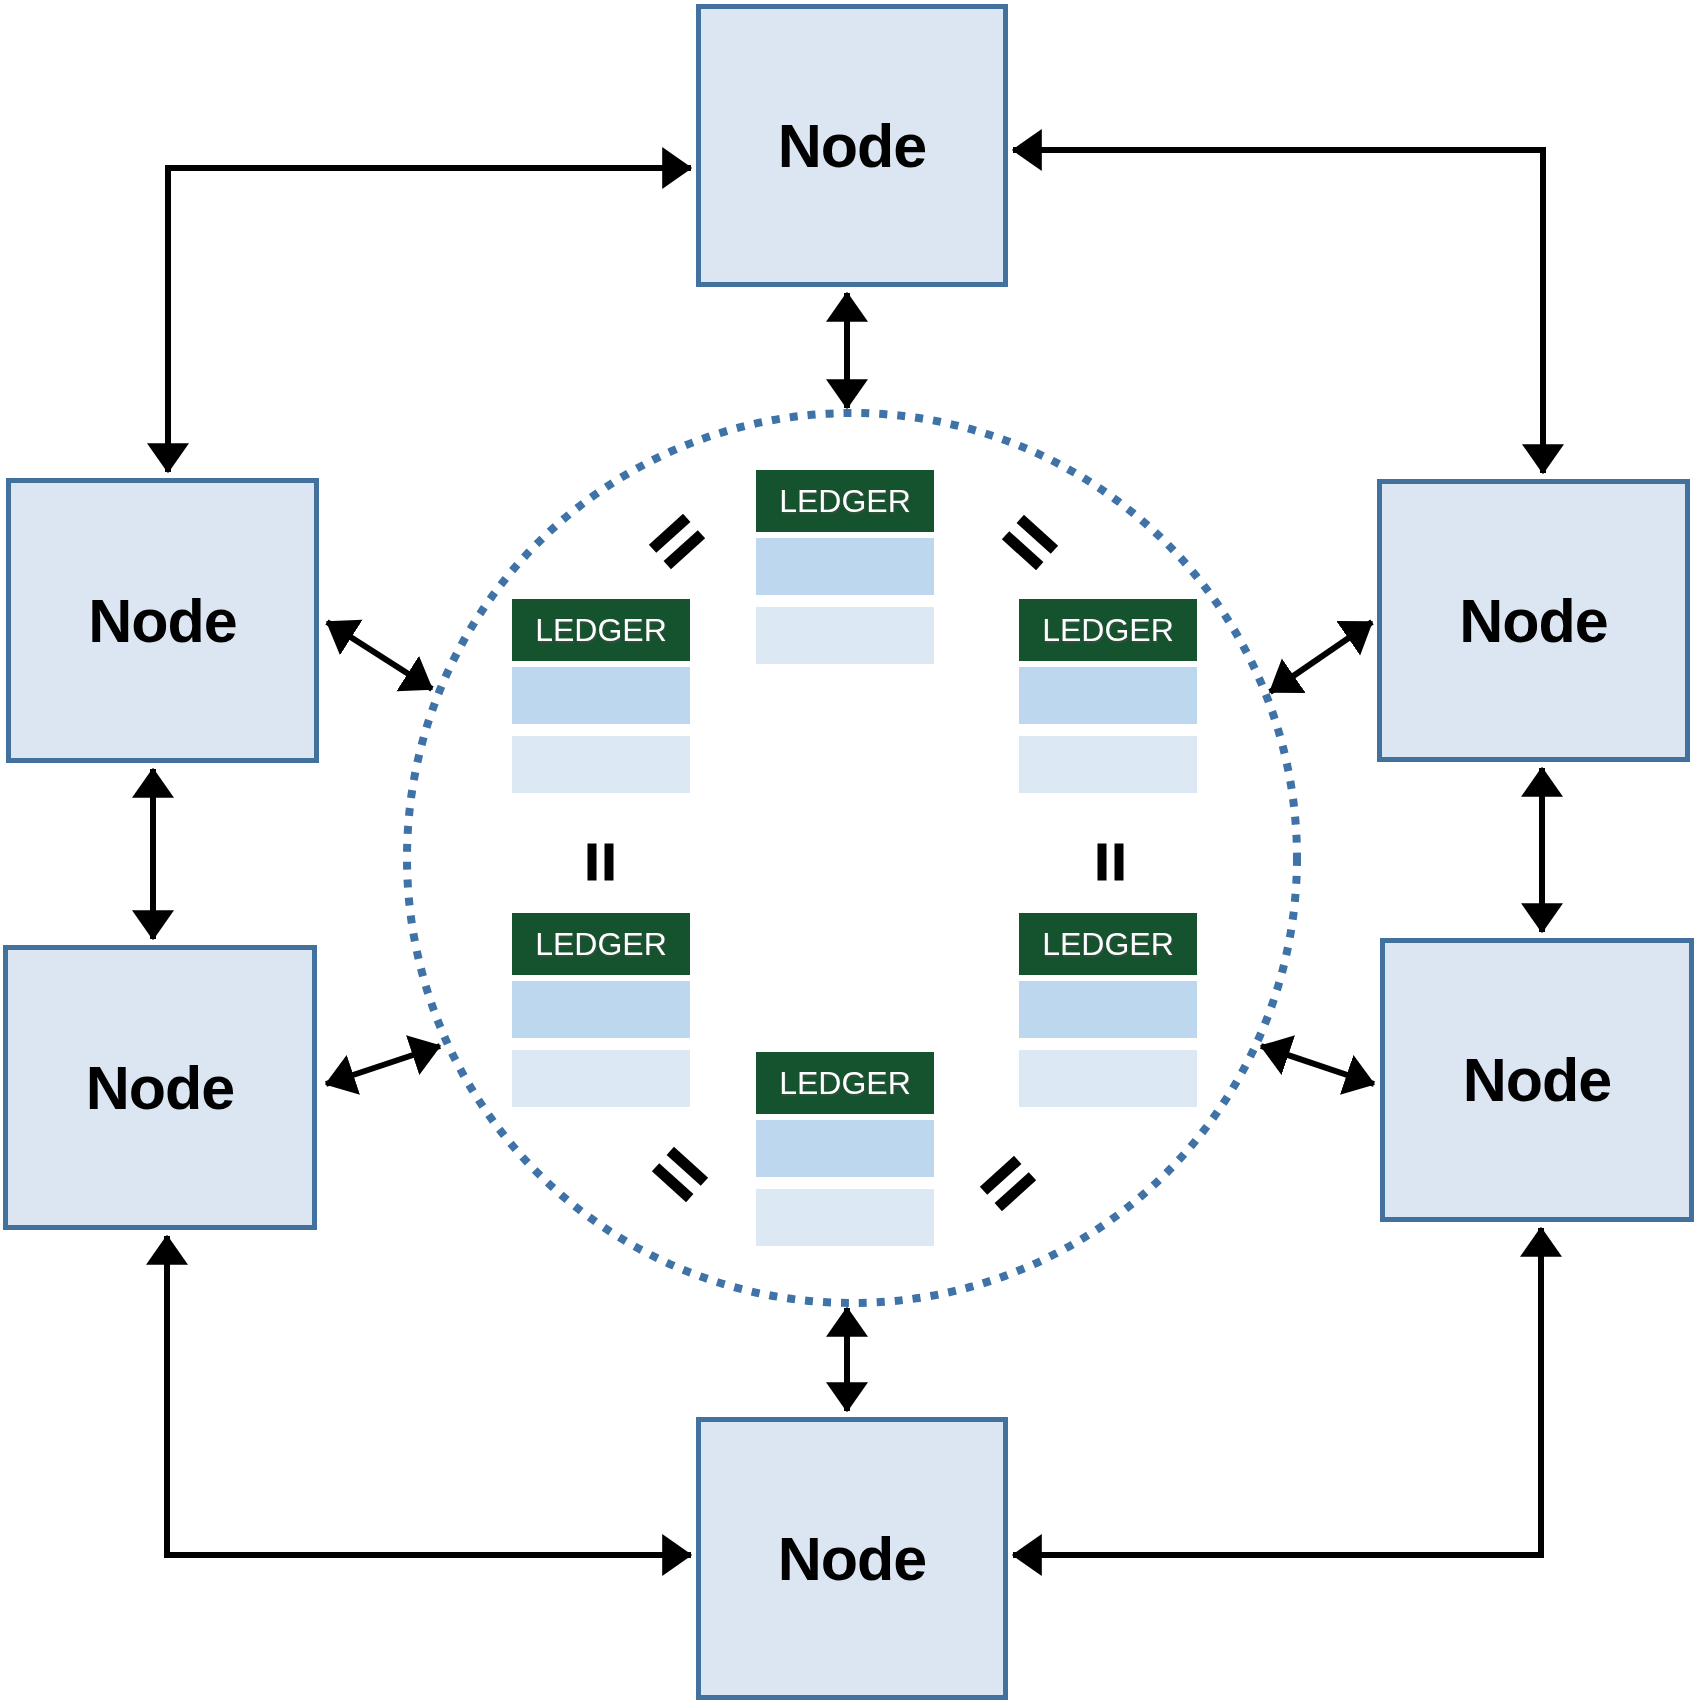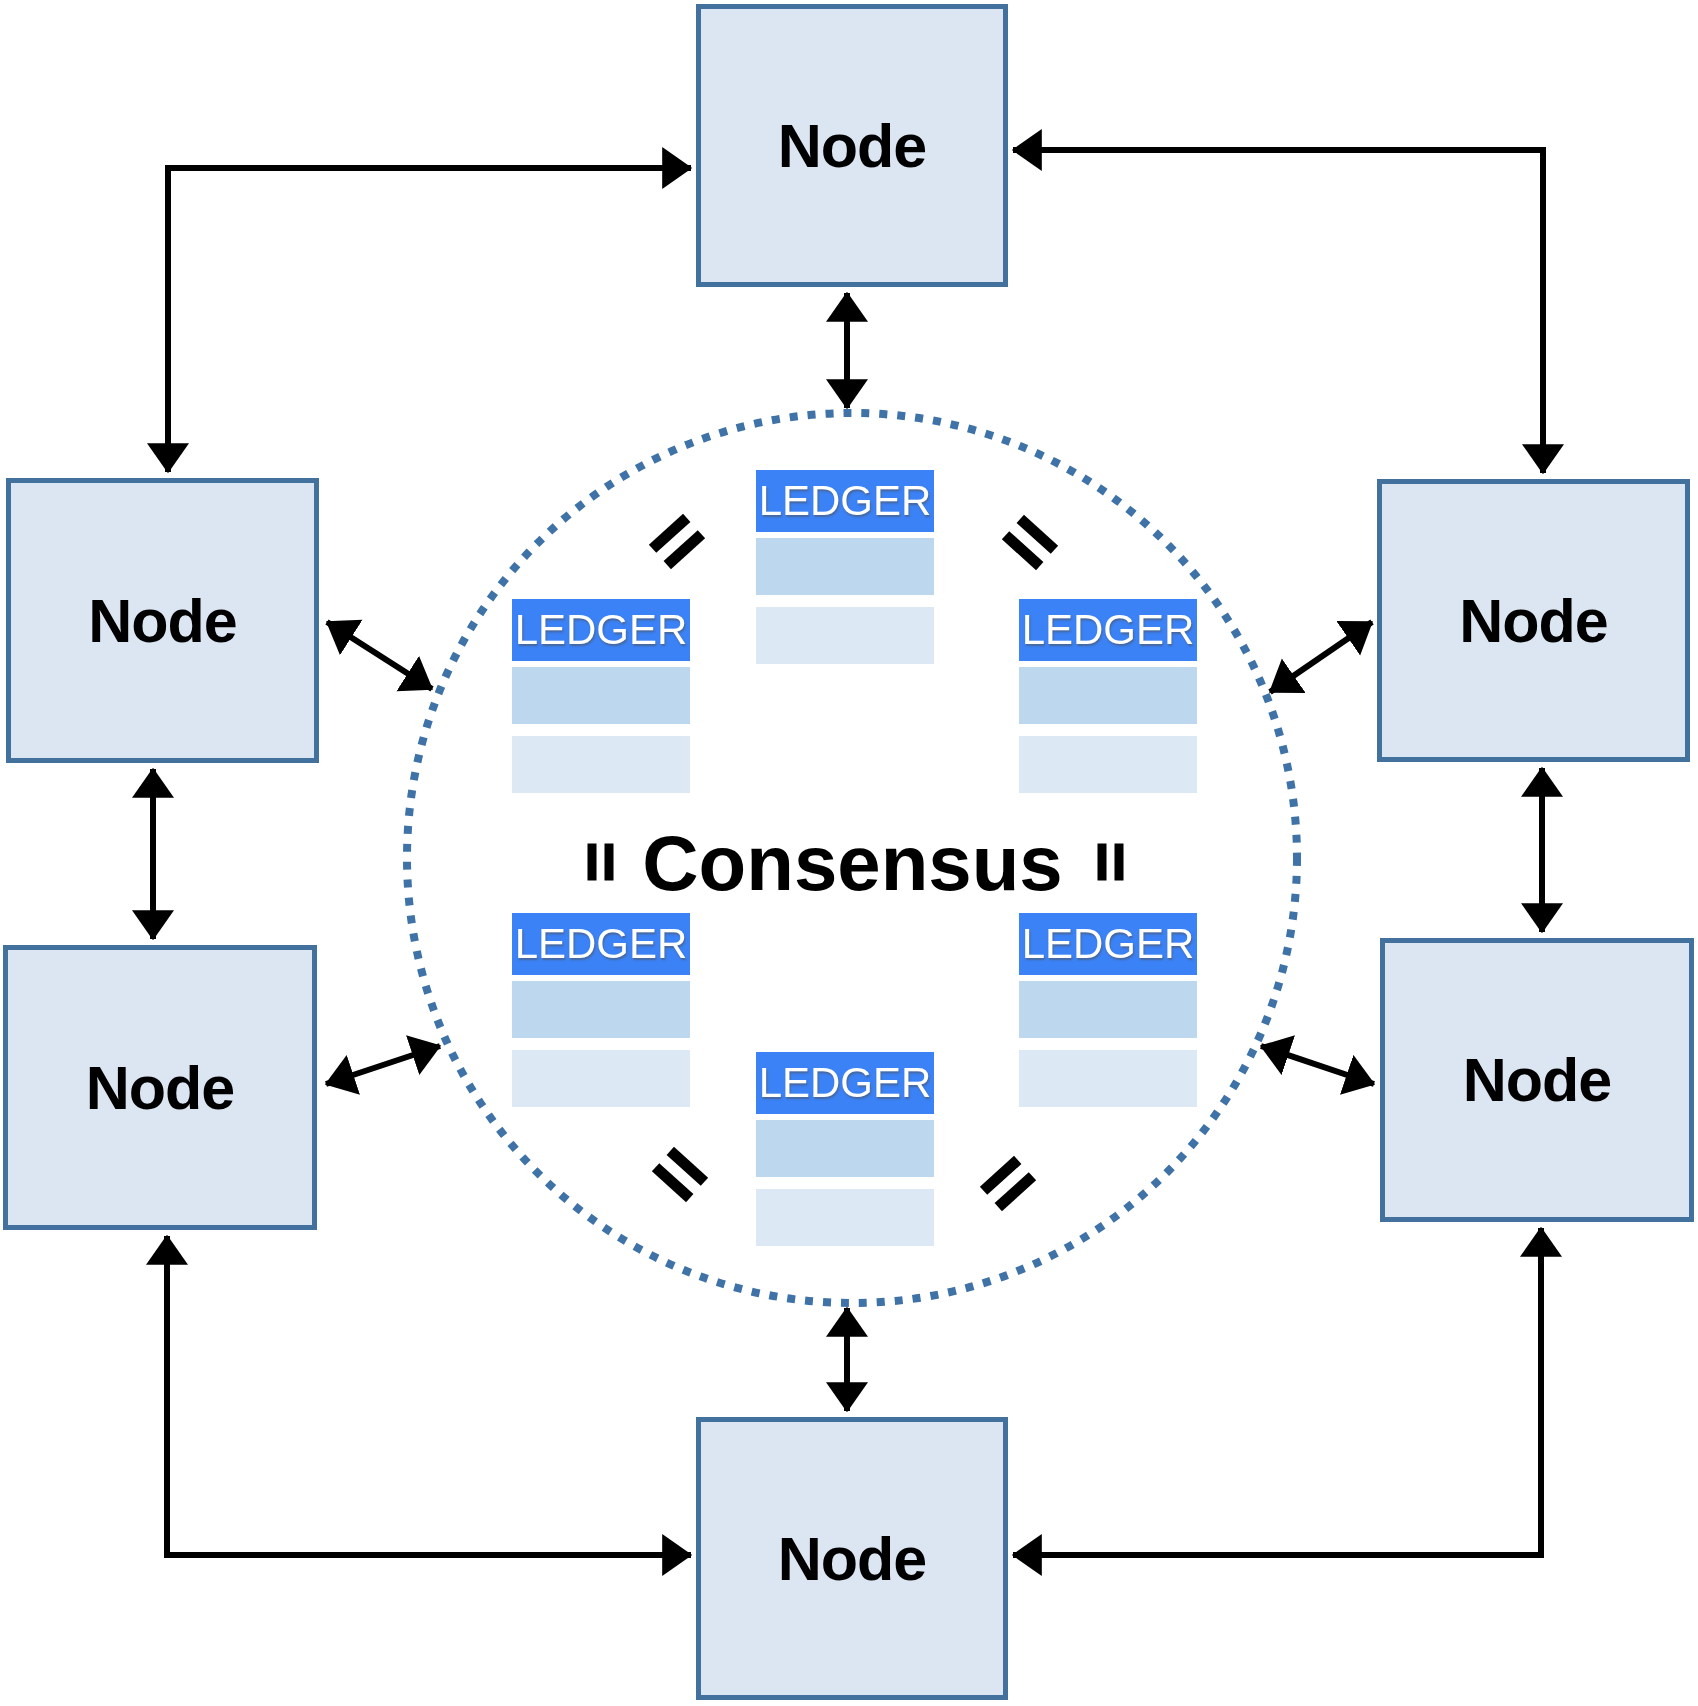--- a/index.html
+++ b/index.html
@@ -26,24 +26,24 @@
     font-weight:700;
     font-size:61px;
     color:#000000;
     letter-spacing:-1px;
   }
 
   
   .ledger{position:absolute;width:178px;}
   .ledger-header{
     height:62px;
-    background:#3b82f6;
+    background:#14532d;
     color:#ffffff;
     display:flex;align-items:center;justify-content:center;
-    font-size:42px;
+    font-size:32px;
     font-weight:400;
     letter-spacing:0px;
     text-shadow:1px 2px 2px rgba(80,80,80,0.55);
     margin-bottom:6px;
   }
   .ledger-row{height:57px;margin-bottom:12px;}
   .ledger-row.mid{background:#bdd7ee;}
   .ledger-row.light{background:#dce9f5;}
 
   
@@ -145,21 +145,20 @@
     <div class="ledger-header">LEDGER</div>
     <div class="ledger-row mid"></div>
     <div class="ledger-row light"></div>
   </div>
   <div class="ledger" style="left:756px;top:1052px;">
     <div class="ledger-header">LEDGER</div>
     <div class="ledger-row mid"></div>
     <div class="ledger-row light"></div>
   </div>
 
-  <div class="consensus">Consensus</div>
 
   <div class="eq" style="left:654px;top:525px;transform:rotate(-42deg);">
       <i></i>
       <i></i>
     </div>
   <div class="eq" style="left:1007px;top:526px;transform:rotate(42deg);">
       <i></i>
       <i></i>
     </div>
   <div class="eq small" style="left:582px;top:849px;transform:rotate(90deg);">

